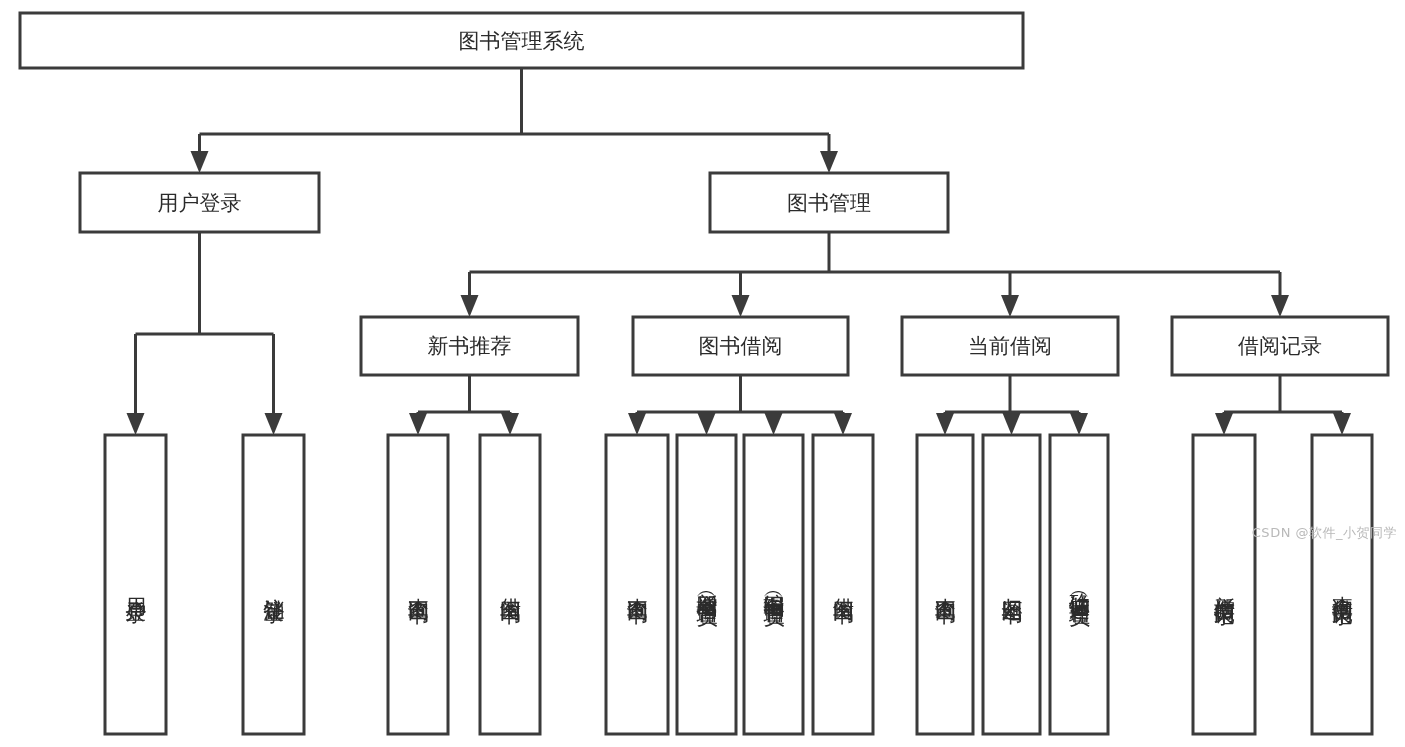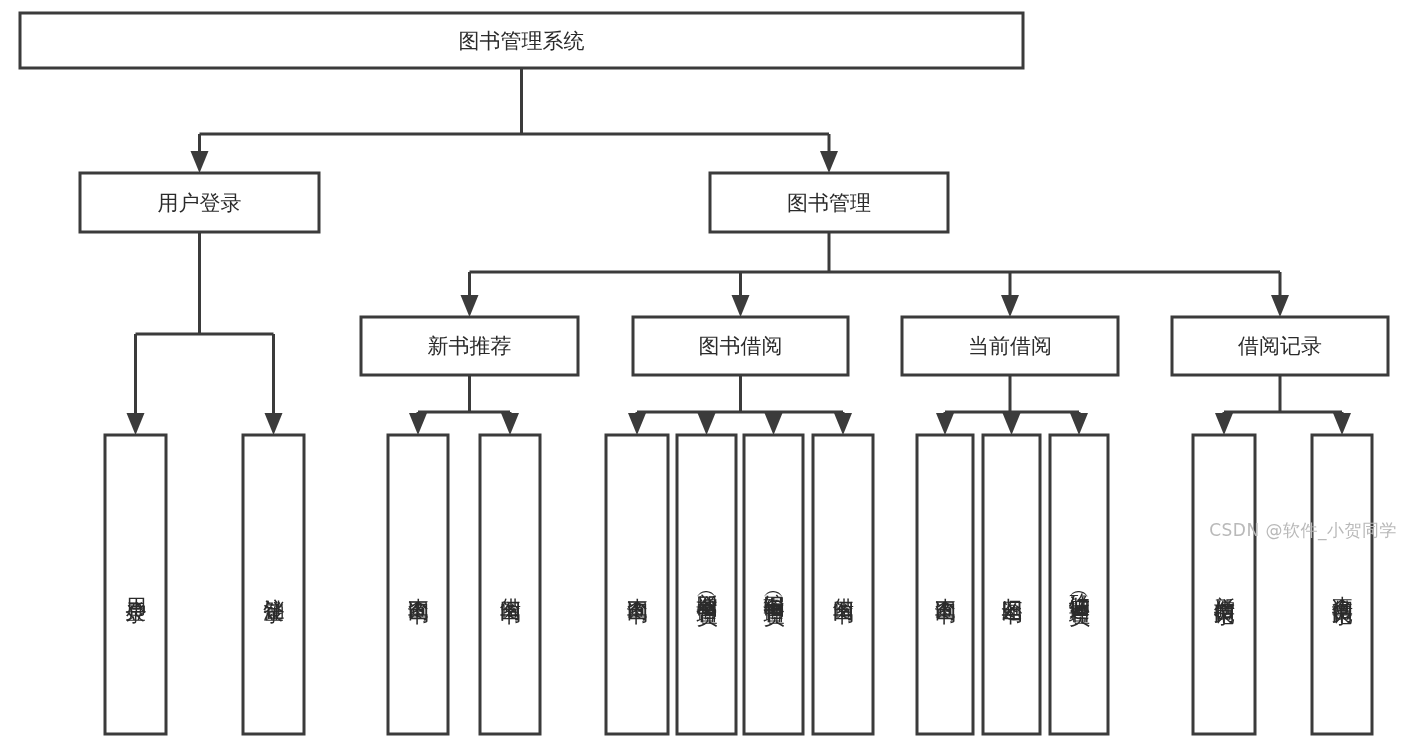--- a/index.html
+++ b/index.html
@@ -64,21 +64,21 @@
     color: #2b2b2b;
     letter-spacing: 2px;
     white-space: nowrap;
     text-align: center;
   }
   .watermark {
     position: absolute;
     right: 8px;
     bottom: 6px;
     font-family: "DejaVu Sans", "Liberation Sans", sans-serif;
-    font-size: 17px;
+    font-size: 13px;
     color: #b9b9b9;
     letter-spacing: 0.5px;
     white-space: nowrap;
   }
 </style>
 </head>
 <body>
 
 <div id="diagram-root">
 

